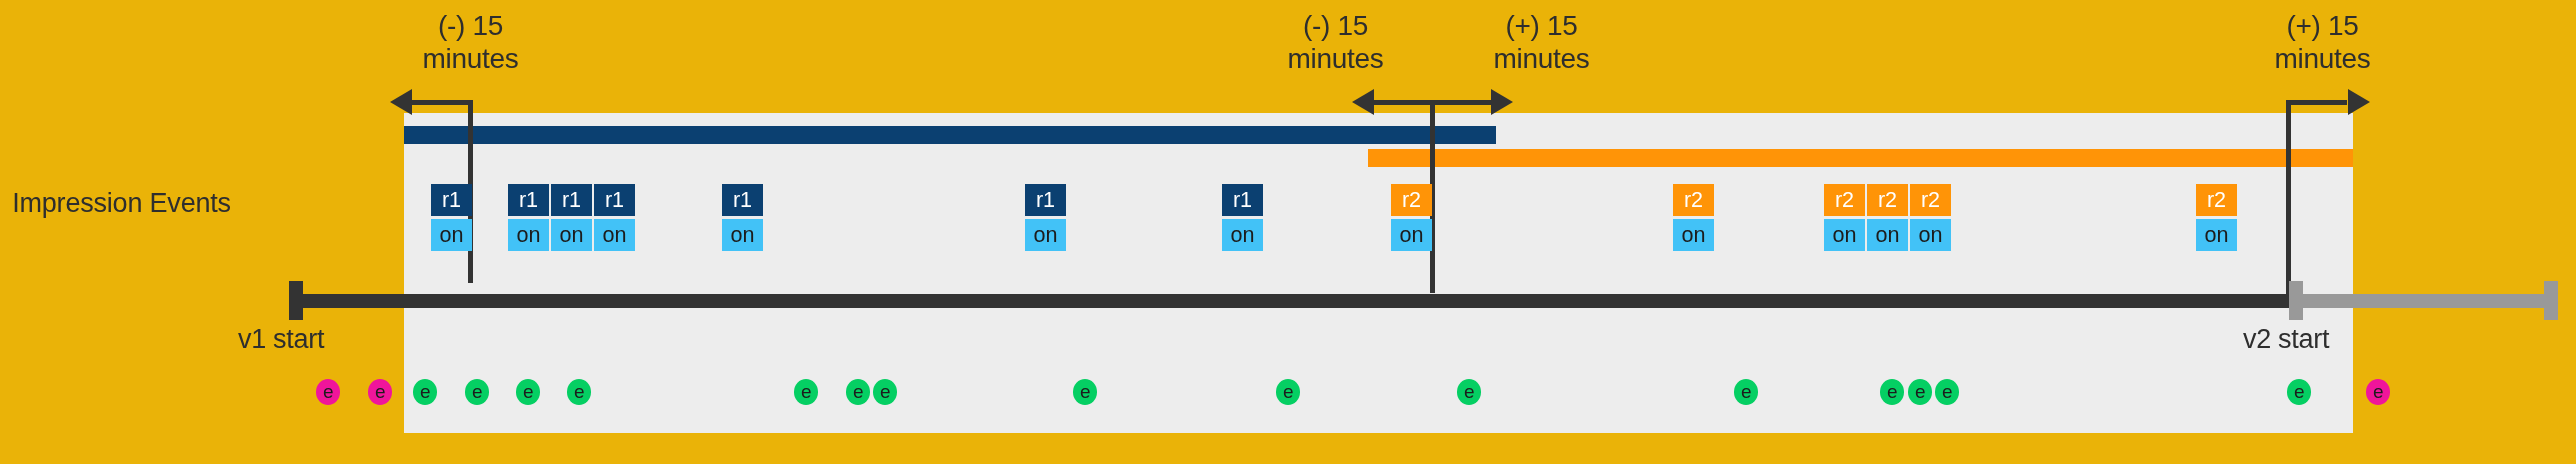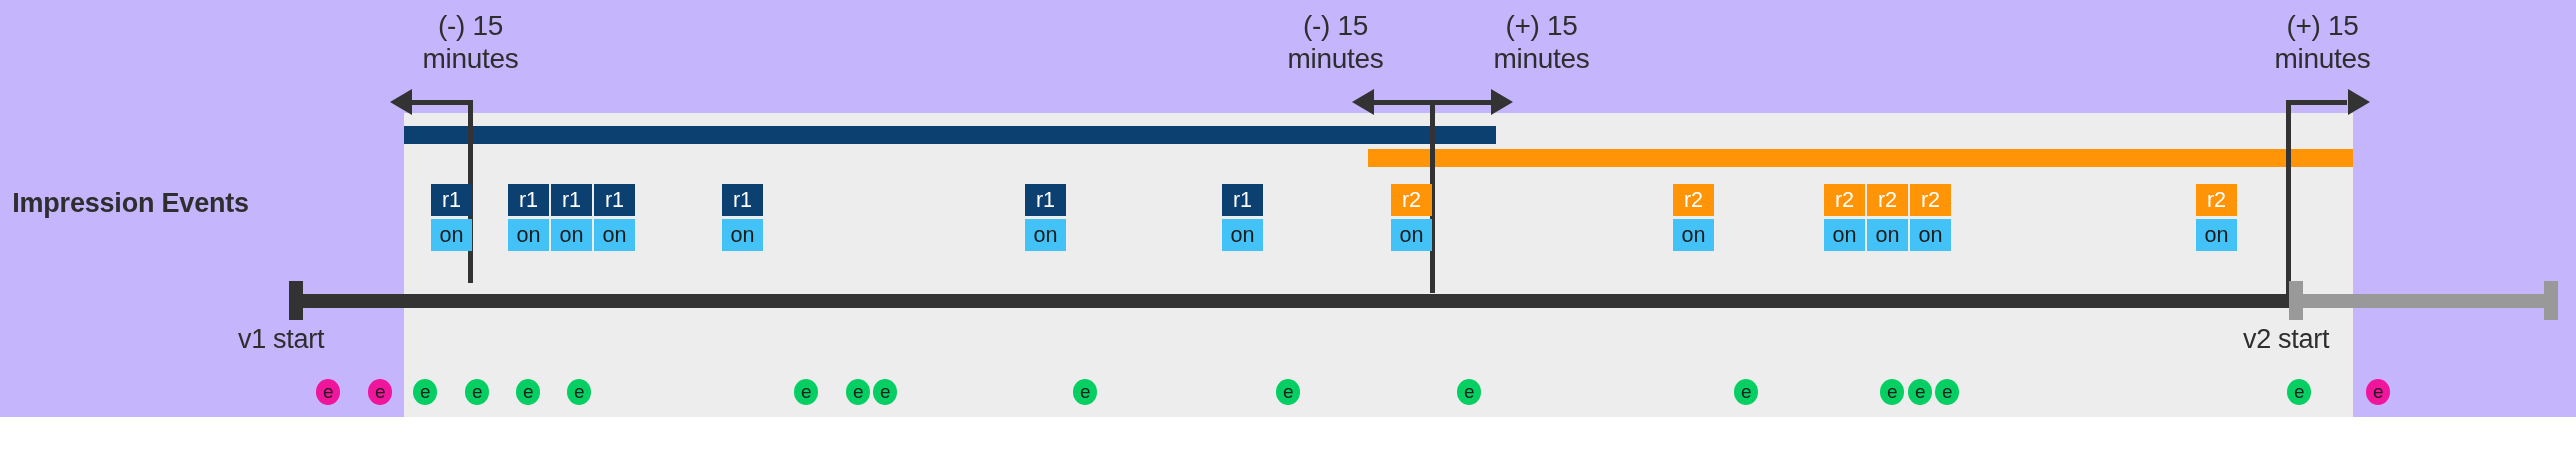--- a/index.html
+++ b/index.html
@@ -7,36 +7,36 @@
     padding: 0;
     background: #ffffff;
   }
   body {
     font-family: "Liberation Sans", sans-serif;
     color: #2e2e2e;
   }
   #stage {
     position: relative;
     width: 2576px;
-    height: 417px;
-    background: #c4b5fd;
+    height: 464px;
+    background: #eab308;
     overflow: hidden;
   }
 
   
   .shade-band {
     position: absolute;
     background: #ededed;
   }
 
   
   .row-label {
     position: absolute;
     font-size: 27px;
-    font-weight: 700;
+    font-weight: 400;
     color: #2e2e2e;
     white-space: nowrap;
     letter-spacing: -0.2px;
   }
 
   
   .callout {
     position: absolute;
     text-align: center;
     font-size: 28px;

